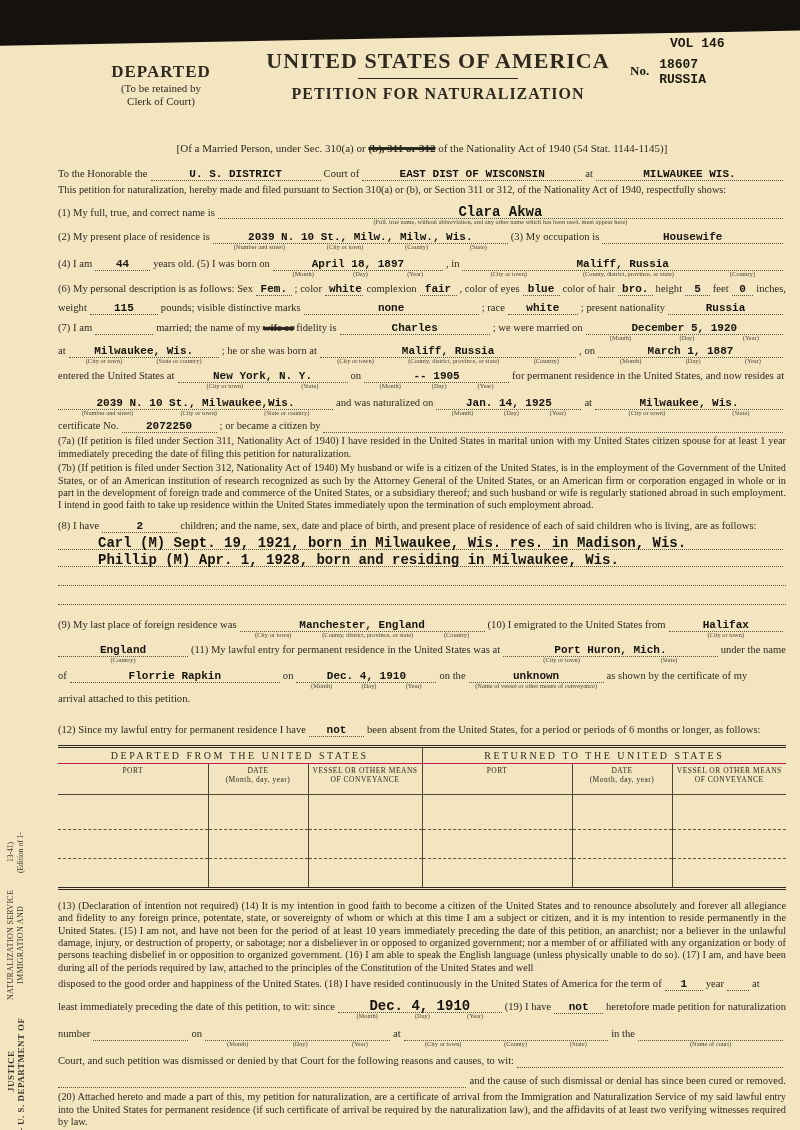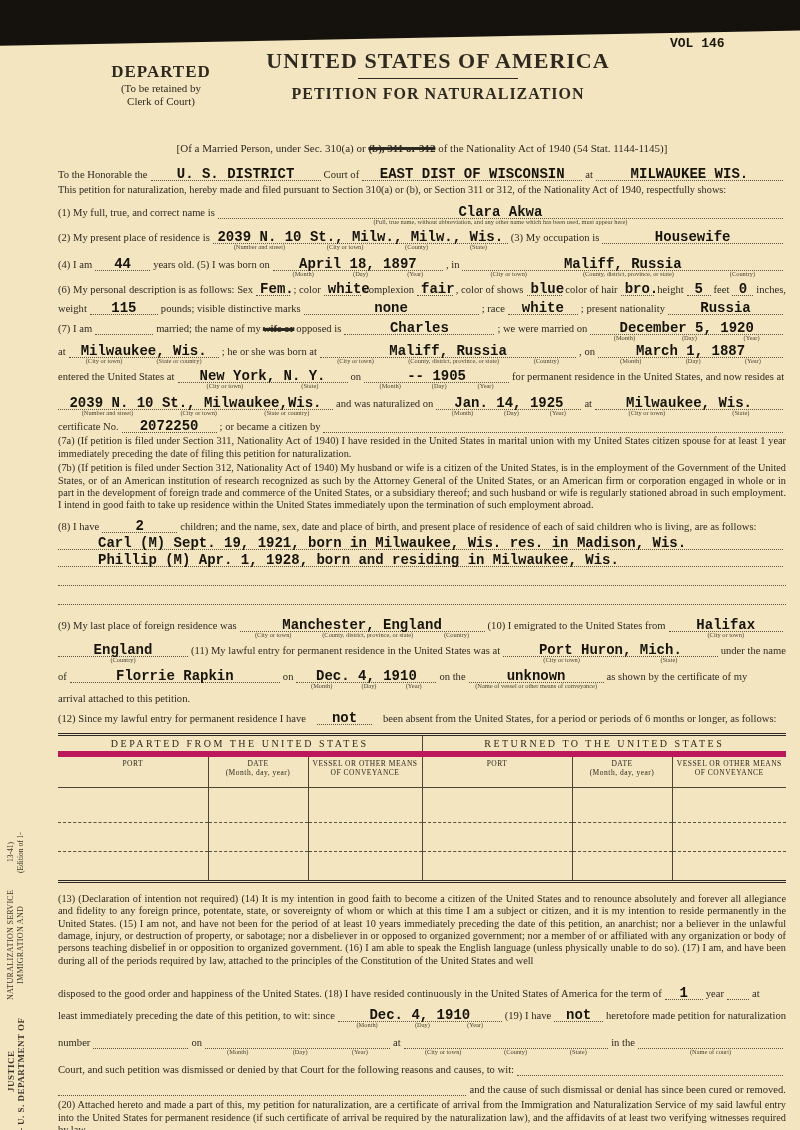--- a/index.html
+++ b/index.html
@@ -26,34 +26,34 @@
   .volblk .vol{margin-left:40px;}
   .volblk .norow{display:flex;align-items:flex-start;margin-top:6px;}
   .volblk .nolabel{font-family:"Liberation Serif",serif;font-weight:bold;font-size:13px;margin-right:10px;margin-top:6px;}
   .bracket{ text-align:center;font-size:11px;margin-top:2px;white-space:nowrap;}
   .struck{text-decoration:line-through;text-decoration-thickness:2.5px;font-weight:bold;}
   
   .l{display:flex;align-items:baseline;white-space:nowrap;font-size:10.6px;}
   .fill{border-bottom:1px dotted #5a5340;text-align:center;position:relative;margin:0 3px;min-width:20px;}
   .fill.grow{flex:1;}
   .v{font-family:"Liberation Mono","DejaVu Sans Mono",monospace;font-weight:bold;
-     font-size:14px;line-height:12px;color:#16130c;display:inline-block;padding:0 4px;}
+     font-size:11px;line-height:12px;color:#16130c;display:inline-block;padding:0 4px;}
   .v:empty::before{content:"\00a0";}
   .v.big{font-size:14px;}
   .subrow{position:absolute;top:100%;left:0;width:100%;display:flex;
      justify-content:space-around;font-size:6.4px;line-height:8px;color:#4c4636;}
   .hs{margin-bottom:10px;}  
   .para{font-size:10.3px;line-height:12.4px;text-align:justify;white-space:normal;}
   .divider{border-bottom:1px dotted #5a5340;height:1px;}
   
   table.abs{width:100%;border-collapse:collapse;table-layout:fixed;
      border-top:3px double #2f2a21;border-bottom:3px double #2f2a21;margin-top:8px;}
   table.abs th,table.abs td{border-left:1px solid #4c4636;padding:2px 3px;}
   table.abs th:first-child,table.abs td:first-child{border-left:none;}
-  th.grp{font-size:10px;font-weight:normal;letter-spacing:2.5px;border-bottom:6px solid #be185d;padding:4px 0;}
+  th.grp{font-size:10px;font-weight:normal;letter-spacing:2.5px;border-bottom:1px solid #be185d;padding:4px 0;}
   th.col{font-size:7.5px;font-weight:normal;letter-spacing:0.5px;border-bottom:1px solid #4c4636;line-height:9px;vertical-align:top;padding-top:4px;height:26px;}
   td.cell{height:24px;border-bottom:1px dashed #5a5340;}
   tr.last td.cell{border-bottom:none;}
   td.sp{border-bottom:1px dashed #5a5340;height:30px;}
   
   .side{position:absolute;left:6px;top:800px;height:330px;display:flex;
     writing-mode:vertical-lr;transform:rotate(180deg);color:#3a3428;
     font-size:8px;line-height:10px;text-align:center;}
   .side .s1{font-weight:bold;font-size:8.5px;}
   .side .s2{font-weight:bold;font-size:9px;letter-spacing:0.5px;}
@@ -82,20 +82,27 @@
         <div class="o2">(To be retained by</div>
         <div class="o2">Clerk of Court)</div>
       </div>
       <div class="ctr">
         <div class="t1">UNITED STATES OF AMERICA</div>
         <div class="rule"></div>
         <div class="t2">PETITION FOR NATURALIZATION</div>
       </div>
       <div class="volblk">
         <div class="vol">VOL 146</div>
+        <div class="norow">
+          <span class="nolabel">No.</span>
+          <span>
+            <div>18607</div>
+            <div>RUSSIA</div>
+          </span>
+        </div>
       </div>
     </div>
     <div class="bracket">
       <span>[Of a Married Person, under Sec. 310(a) or</span>
       <span class="struck">(b), 311 or 312</span>
       <span>of the Nationality Act of 1940 (54 Stat. 1144-1145)]</span>
     </div>
 
     <div class="l" style="margin-top:14px;">
       <span>To the Honorable the</span>
@@ -155,21 +162,21 @@
       </span>
     </div>
 
     <div class="l" style="margin-top:12px;">
       <span>(6) My personal description is as follows: Sex</span>
       <span class="fill" style="width:46px;"><span class="v">Fem.</span></span>
       <span>; color</span>
       <span class="fill" style="width:50px;"><span class="v">white</span></span>
       <span>complexion</span>
       <span class="fill" style="width:48px;"><span class="v">fair</span></span>
-      <span>, color of shows</span>
+      <span>, color of eyes</span>
       <span class="fill" style="width:48px;"><span class="v">blue</span></span>
       <span>color of hair</span>
       <span class="fill" style="width:45px;"><span class="v">bro.</span></span>
       <span>height</span>
       <span class="fill" style="width:32px;"><span class="v">5</span></span>
       <span>feet</span>
       <span class="fill" style="width:28px;"><span class="v">0</span></span>
       <span>inches,</span>
     </div>
     <div class="l" style="margin-top:6px;">
@@ -181,21 +188,21 @@
       <span class="fill" style="width:70px;"><span class="v">white</span></span>
       <span>; present nationality</span>
       <span class="fill grow"><span class="v">Russia</span></span>
     </div>
 
     <div class="l hs" style="margin-top:7px;">
       <span>(7) I am</span>
       <span class="fill" style="width:58px;"><span class="v"></span></span>
       <span>married; the name of my</span>
       <span class="struck" style="margin:0 2px;">wife or</span>
-      <span>opposed is</span>
+      <span>fidelity is</span>
       <span class="fill" style="width:150px;"><span class="v">Charles</span></span>
       <span>; we were married on</span>
       <span class="fill grow">
         <span class="v">December 5, 1920</span>
         <span class="subrow">
           <span>(Month)</span>
           <span>(Day)</span>
           <span>(Year)</span>
         </span>
       </span>
@@ -351,21 +358,21 @@
         <span class="subrow">
             <span>(Name of vessel or other means of conveyance)</span>
           </span>
       </span>
       <span>as shown by the certificate of my</span>
     </div>
     <div class="l" style="margin-top:4px;">
       <span>arrival attached to this petition.</span>
     </div>
 
-    <div class="l" style="margin-top:8px;gap:8px;">
+    <div class="l" style="margin-top:20px;">
       <span>(12) Since my lawful entry for permanent residence I have</span>
       <span class="fill" style="width:55px;"><span class="v">not</span></span>
       <span>been absent from the United States, for a period or periods of 6 months or longer, as follows:</span>
     </div>
 
     <table class="abs">
       <colgroup>
         <col style="width:150px">
           <col style="width:100px">
           <col style="width:114px">
@@ -408,21 +415,21 @@
             <td class="cell"></td>
             <td class="cell"></td>
             <td class="cell"></td>
             <td class="cell"></td>
           </tr>
     </tbody>
       </table>
 
     <div class="para" style="margin-top:10px;">(13)  (Declaration of intention not required)   (14) It is my intention in good faith to become a citizen of the United States and to renounce absolutely and forever all allegiance and fidelity to any foreign prince, potentate, state, or sovereignty of whom or which at this time I am a subject or citizen, and it is my intention to reside permanently in the United States.   (15) I am not, and have not been for the period of at least 10 years immediately preceding the date of this petition, an anarchist; nor a believer in the unlawful damage, injury, or destruction of property, or sabotage; nor a disbeliever in or opposed to organized government; nor a member of or affiliated with any organization or body of persons teaching disbelief in or opposition to organized government.   (16) I am able to speak the English language (unless physically unable to do so).   (17) I am, and have been during all of the periods required by law, attached to the principles of the Constitution of the United States and well</div>
 
-    <div class="l" style="margin-top:20px;">
+    <div class="l" style="margin-top:4px;">
       <span>disposed to the good order and happiness of the United States.   (18) I have resided continuously in the United States of America for the term of</span>
       <span class="fill" style="width:38px;"><span class="v">1</span></span>
       <span>year</span>
       <span class="fill" style="width:22px;"><span class="v"></span></span>
       <span>at</span>
     </div>
     <div class="l hs" style="margin-top:9px;">
       <span>least immediately preceding the date of this petition, to wit: since</span>
       <span class="fill" style="width:185px;">
         <span class="v big">Dec. 4, 1910</span>

